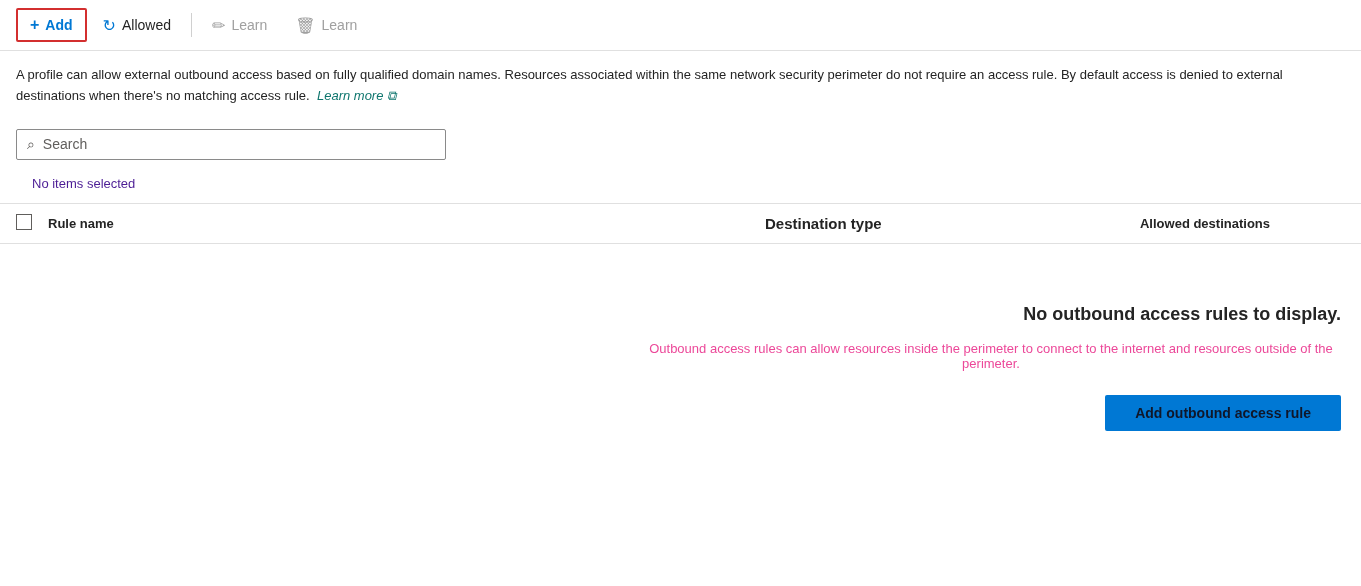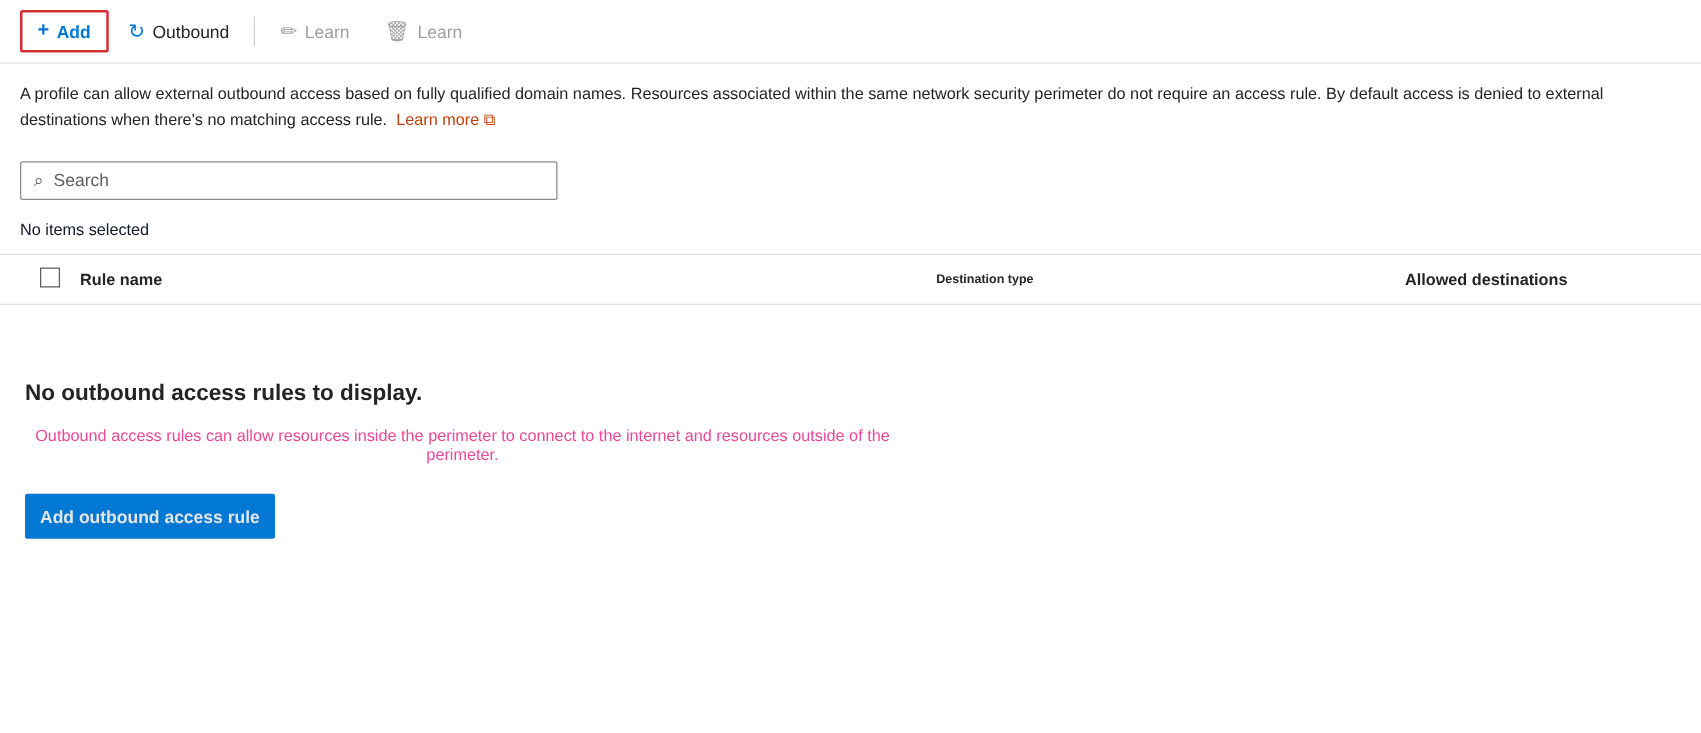--- a/index.html
+++ b/index.html
@@ -69,22 +69,23 @@
 
     .description-area {
       padding: 14px 16px;
       font-size: 13px;
       color: #242424;
       line-height: 1.6;
       max-width: 1340px;
     }
 
     .description-area a {
-      color: #c2410c;
+      color: #0f766e;
       text-decoration: none;
+      font-style: italic;
     }
 
     .search-area {
       padding: 8px 16px;
     }
 
     .search-box {
       display: flex;
       align-items: center;
       gap: 8px;
@@ -107,29 +108,29 @@
       color: #c2410c;
       width: 100%;
       background: transparent;
     }
 
     .search-input::placeholder {
       color: #605e5c;
     }
 
     .no-items-label {
-      padding: 8px 16px;
-      font-size: 13px;
-      color: #0f172a;
+      padding: 8px 32px;
+      font-size: 13px;
+      color: #4c1d95;
     }
 
     .table-header {
       display: flex;
       align-items: center;
-      padding: 10px 32px;
+      padding: 10px 16px;
       border-bottom: 1px solid #e0e0e0;
       border-top: 1px solid #e0e0e0;
       background: #ffffff;
       margin-top: 4px;
     }
 
     .checkbox-col {
       width: 32px;
       flex-shrink: 0;
     }
@@ -144,36 +145,36 @@
     .col-rule-name {
       flex: 1;
       font-weight: 600;
       font-size: 13px;
       color: #242424;
     }
 
     .col-dest-type {
       width: 300px;
       font-weight: 600;
-      font-size: 10px;
+      font-size: 15px;
       color: #242424;
     }
 
     .col-allowed-dest {
       width: 280px;
       font-weight: 600;
       font-size: 13px;
       color: #242424;
       text-align: center;
     }
 
     .empty-state {
       display: flex;
       flex-direction: column;
-      align-items: flex-start;
+      align-items: flex-end;
       justify-content: center;
       padding: 60px 20px 40px;
       text-align: center;
     }
 
     .empty-state-title {
       font-size: 18px;
       font-weight: 600;
       color: #242424;
       margin-bottom: 16px;
@@ -181,41 +182,41 @@
 
     .empty-state-desc {
       font-size: 13px;
       color: #ec4899;
       margin-bottom: 24px;
       max-width: 700px;
     }
 
     .add-rule-btn {
       background: #0078d4;
-      color: #e5e5e5;
+      color: #0f172a;
       border: none;
-      padding: 10px 12px;
+      padding: 10px 30px;
       font-size: 14px;
       font-weight: 600;
       cursor: pointer;
       border-radius: 2px;
     }
   </style>
 </head>
 <body>
 
 <div class="toolbar">
   <button class="toolbar-btn add-btn">
     <span class="icon">+</span>
     <span>Add</span>
   </button>
 
   <button class="toolbar-btn">
     <span class="icon">↻</span>
-    <span>Outbound</span>
+    <span>Allowed</span>
   </button>
 
   <div class="toolbar-separator"></div>
 
   <button class="toolbar-btn disabled">
     <span class="icon">✏</span>
     <span>Learn</span>
   </button>
 
   <button class="toolbar-btn disabled">

